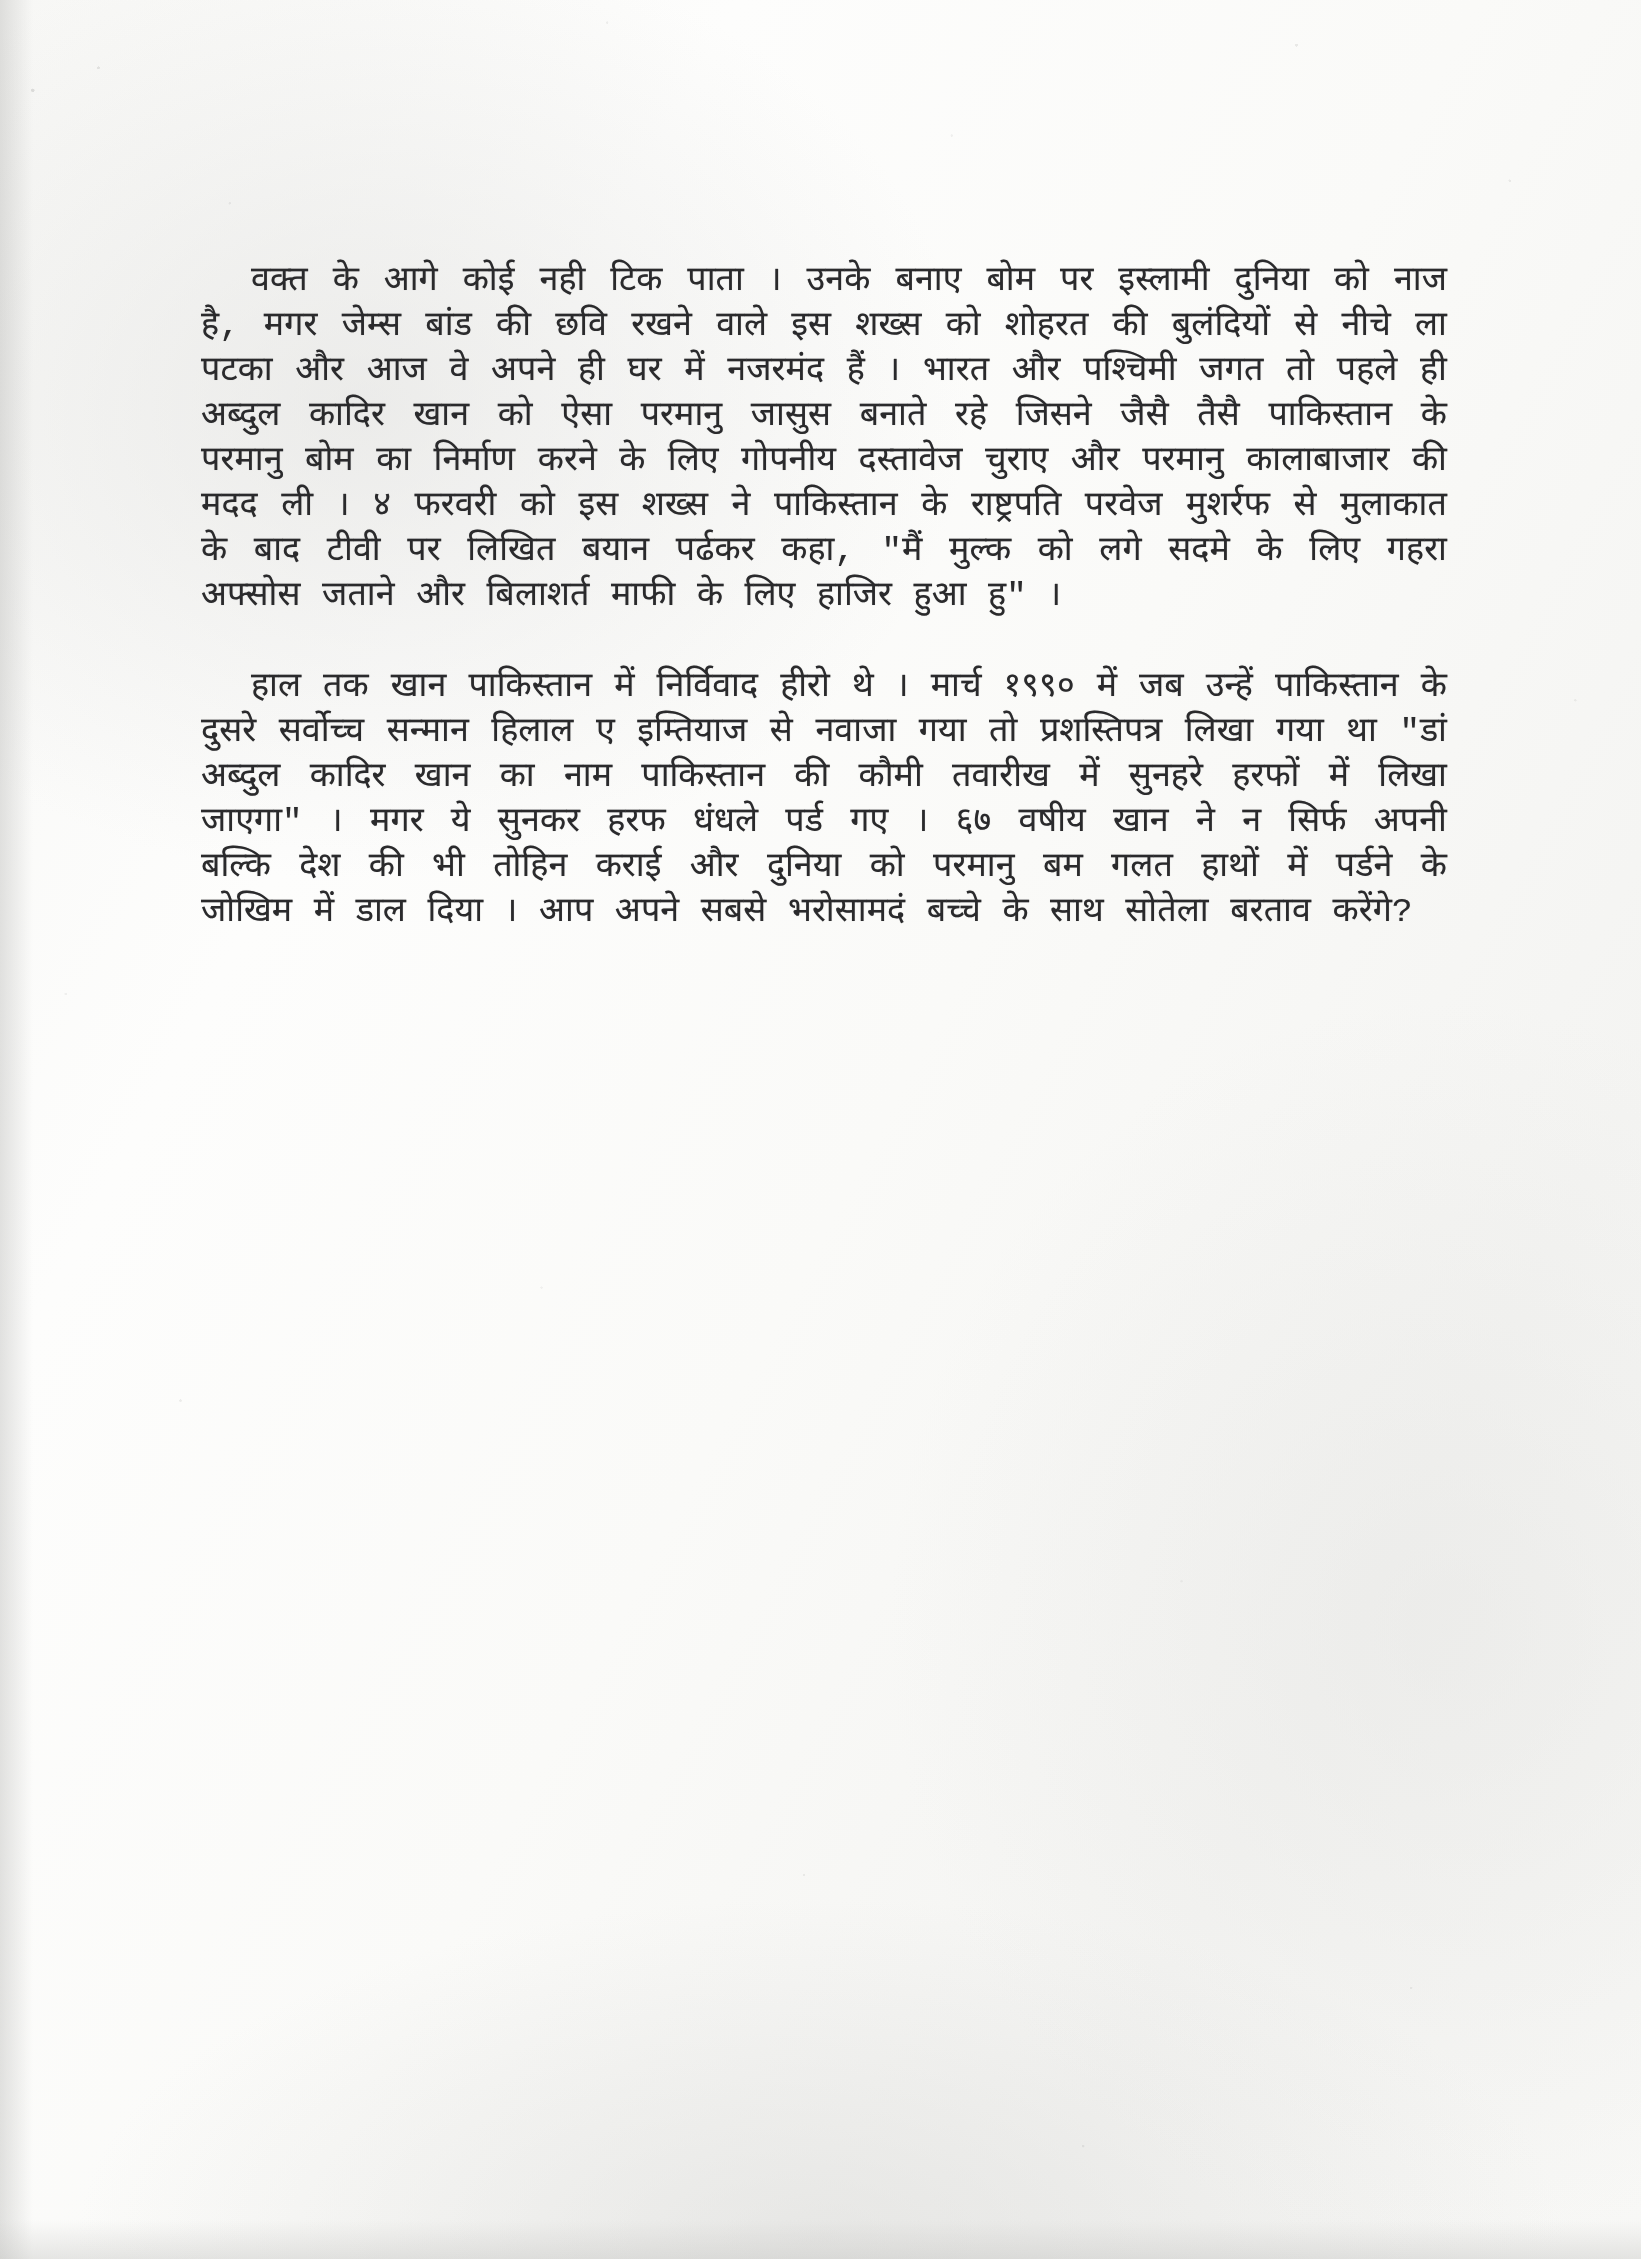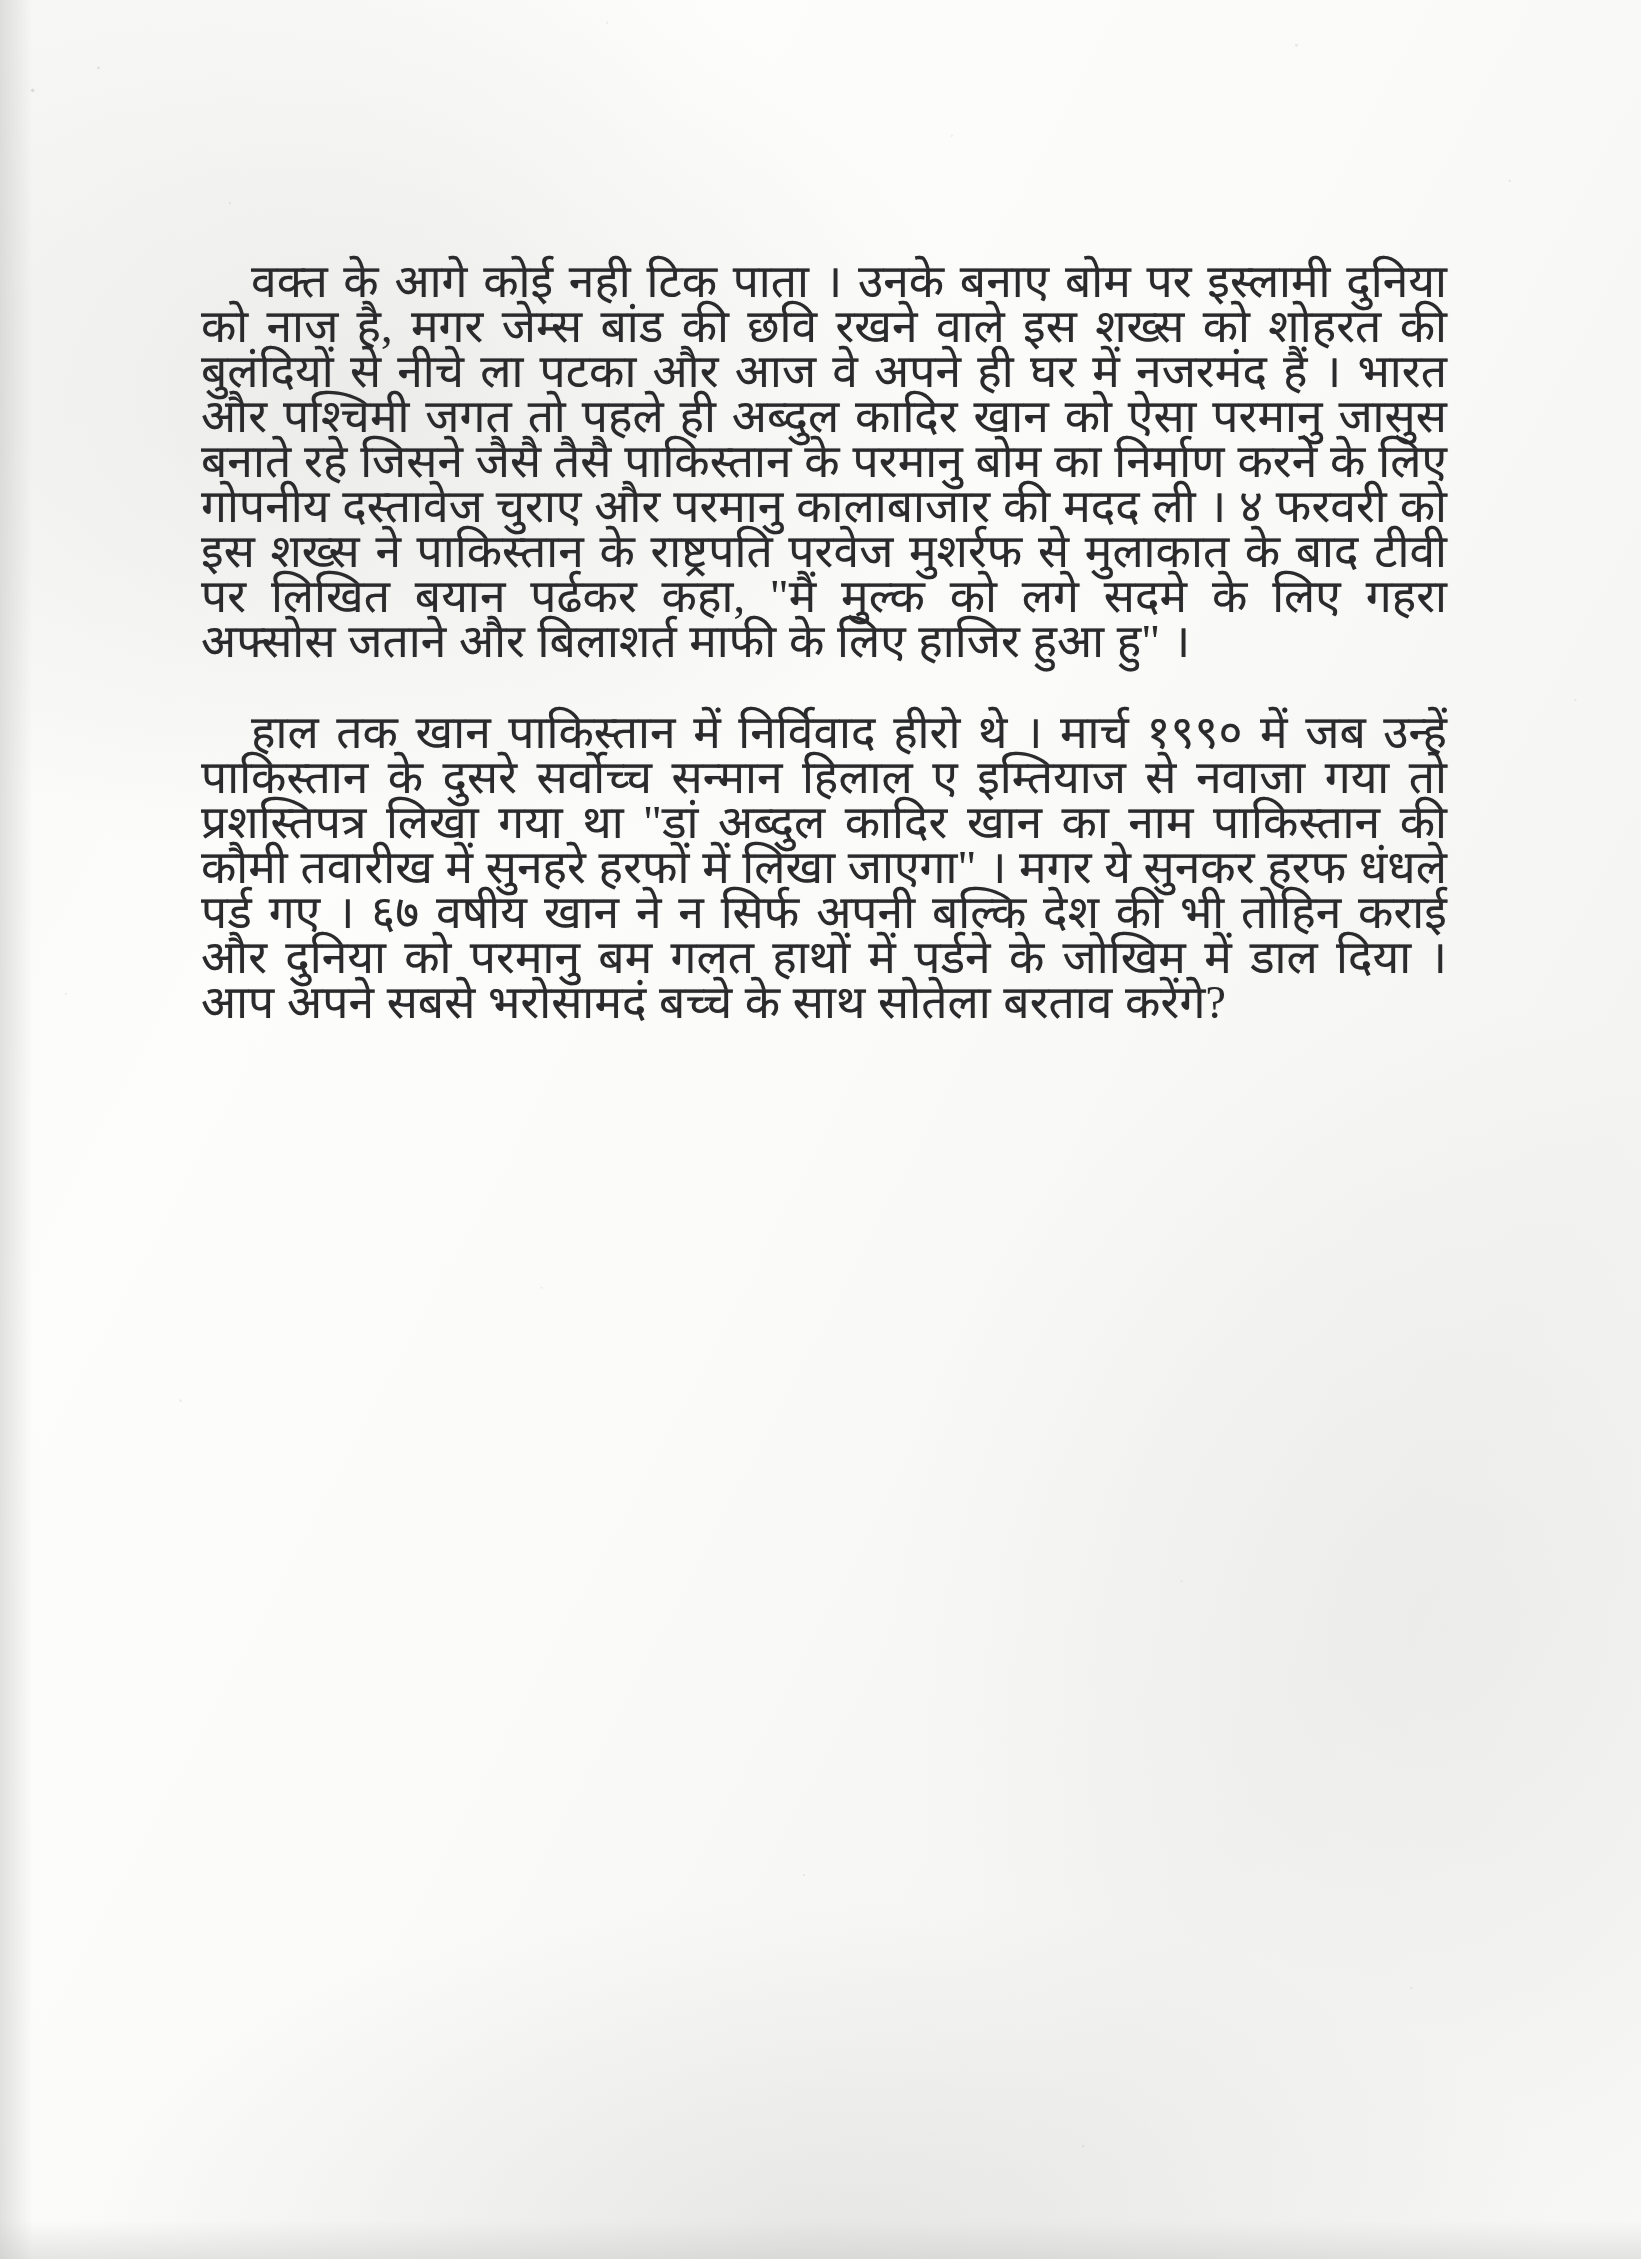--- a/index.html
+++ b/index.html
@@ -74,27 +74,28 @@
     left: 201px;
     top: 259px;
     width: 1246px;
   }
 
   .para {
     margin: 0 0 39px 0;
     text-align: justify;
     text-justify: inter-word;
     color: #2a2a2c;
-    font-size: 46px;
+    font-size: 34px;
     line-height: 45px;
     letter-spacing: 0.1px;
     word-spacing: 1px;
     text-indent: 50px;
     
     text-shadow: 0 0 0.7px rgba(60,60,62,0.45);
+    font-family: Liberation Mono, monospace;
   }
 
   .para:last-child {
     margin-bottom: 12px;
   }
 
   .para-2 {
     margin-top: 46px;
   }
 </style>

